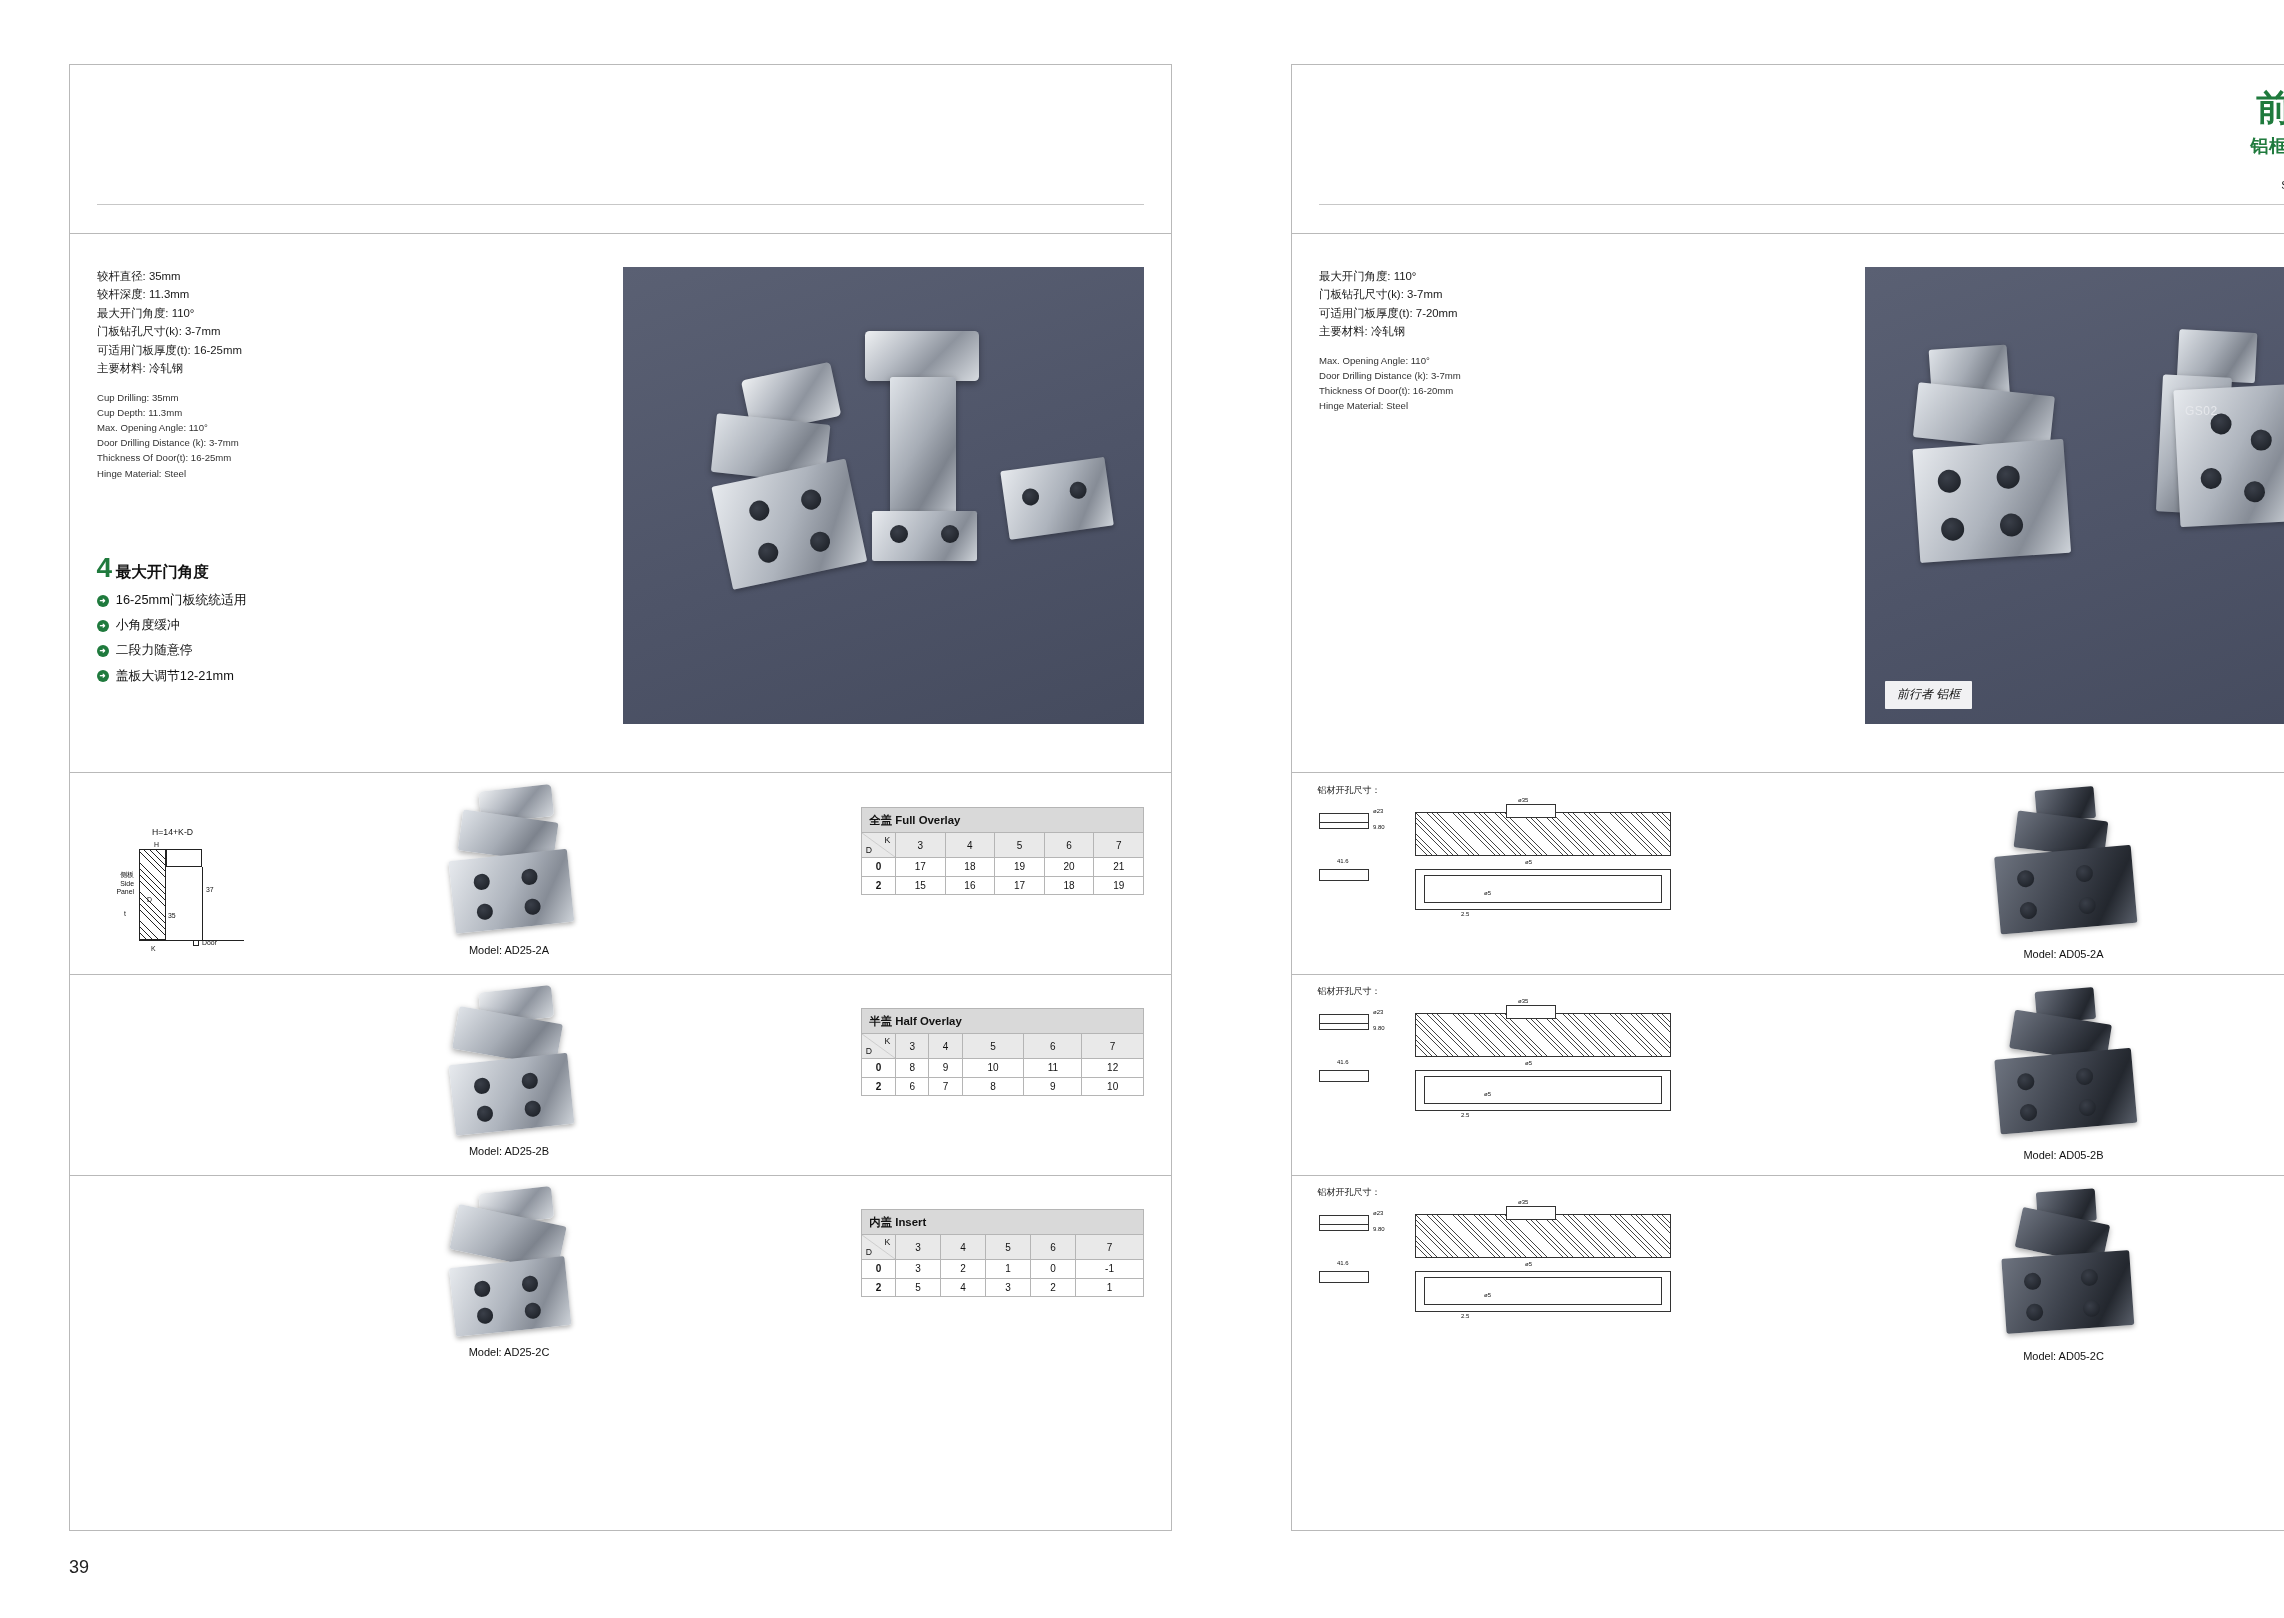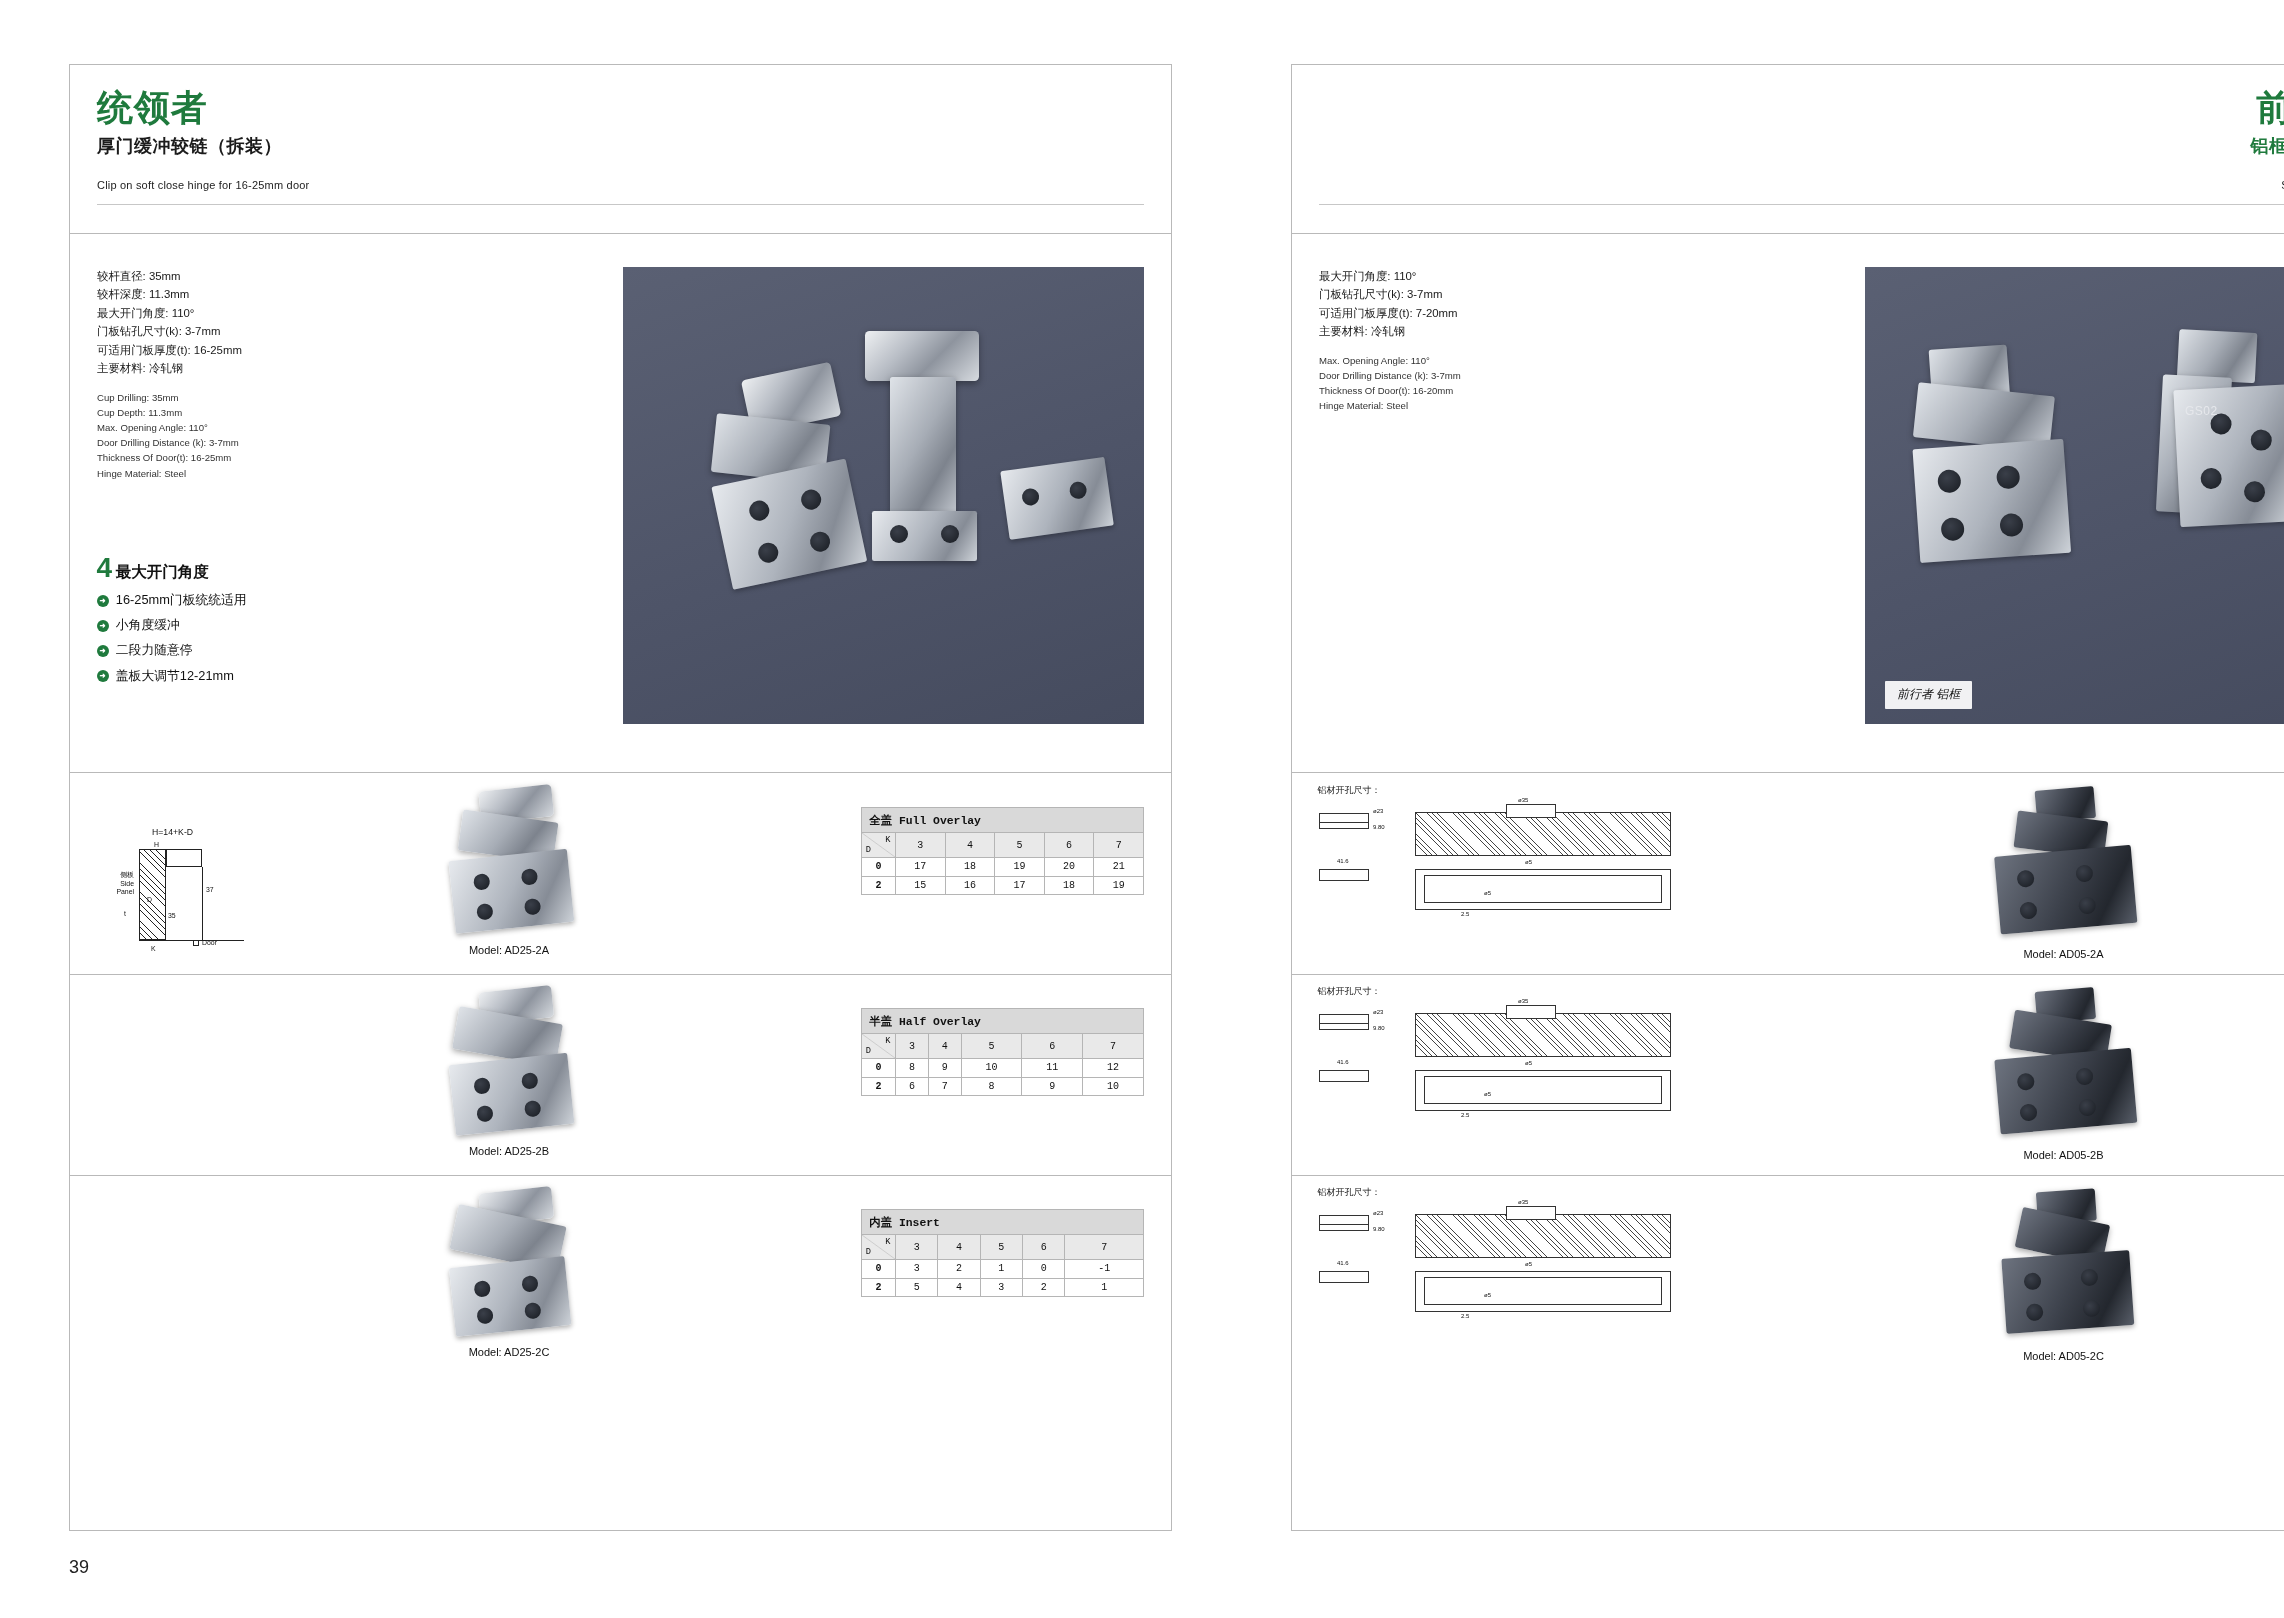--- a/index.html
+++ b/index.html
@@ -116,21 +116,21 @@
   }
   .door-sq { position:absolute; width:6.4px; height:6.4px; border:0.7px solid #222; }
 
   .row-photo { position:absolute; left: 311px; top: 9px; width: 256px; height: 160px; }
   .model-cap { position:absolute; left: 311px; top: 170px; width:256px; text-align:center;
                font-size: 11px; color:#111; }
   .row-photo.r { left: 630px; width: 283px; }
   .model-cap.r { left: 630px; width: 283px; top: 174px; }
 
   
-  .tbl { position:absolute; right: 27px; top: 33px; width: 283px; font-family: Liberation Mono, monospace; }
+  .tbl { position:absolute; right: 27px; top: 33px; width: 283px; }
   .tbl-title {
     background:#d9d9d9; font-size:11.4px; font-weight:bold; padding:4.6px 7.3px;
     border:0.5px solid #b5b5b5; border-bottom:none; color:#111;
   }
   table { border-collapse: collapse; width:100%; }
   td, th { border:0.5px solid #b5b5b5; font-size:10px; text-align:center; padding:3.2px 0; color:#111; }
   .hdr-cell { background:#e9e9e9; font-weight:normal; position:relative; height:25px; }
   .dk { position:relative; width:34px; }
   .dk .slash { position:absolute; left:0; top:0; width:100%; height:100%; }
   .dk .d { position:absolute; left:3.7px; bottom:1.8px; font-size:8.7px; }
@@ -155,25 +155,20 @@
 </style>
 </head>
 <body>
 
 <div class="spread">
 
   <div class="page left">
     <div class="page-inner">
 
       <div class="hdr">
-        <div class="hdr-pad">
-          <div class="brand-cn">统领者</div>
-          <div class="brand-sub">厚门缓冲较链（拆装）</div>
-          <div class="brand-en">Clip on soft close hinge for 16-25mm door</div>
-        </div>
         <div class="hdr-line"></div>
       </div>
 
       <div class="hero">
         <div class="spec-block">
           <div class="spec-line">较杆直径: 35mm</div>
           <div class="spec-line">较杆深度: 11.3mm</div>
           <div class="spec-line">最大开门角度: 110°</div>
           <div class="spec-line">门板钻孔尺寸(k): 3-7mm</div>
           <div class="spec-line">可适用门板厚度(t): 16-25mm</div>

